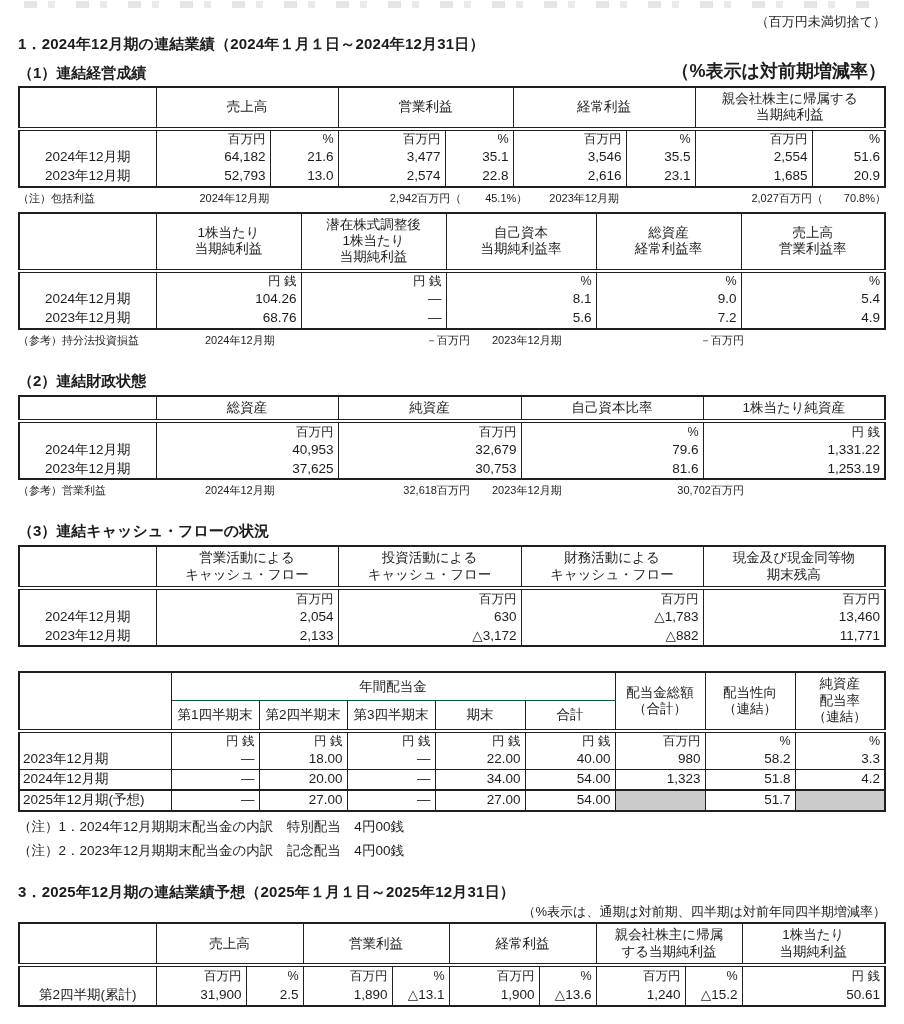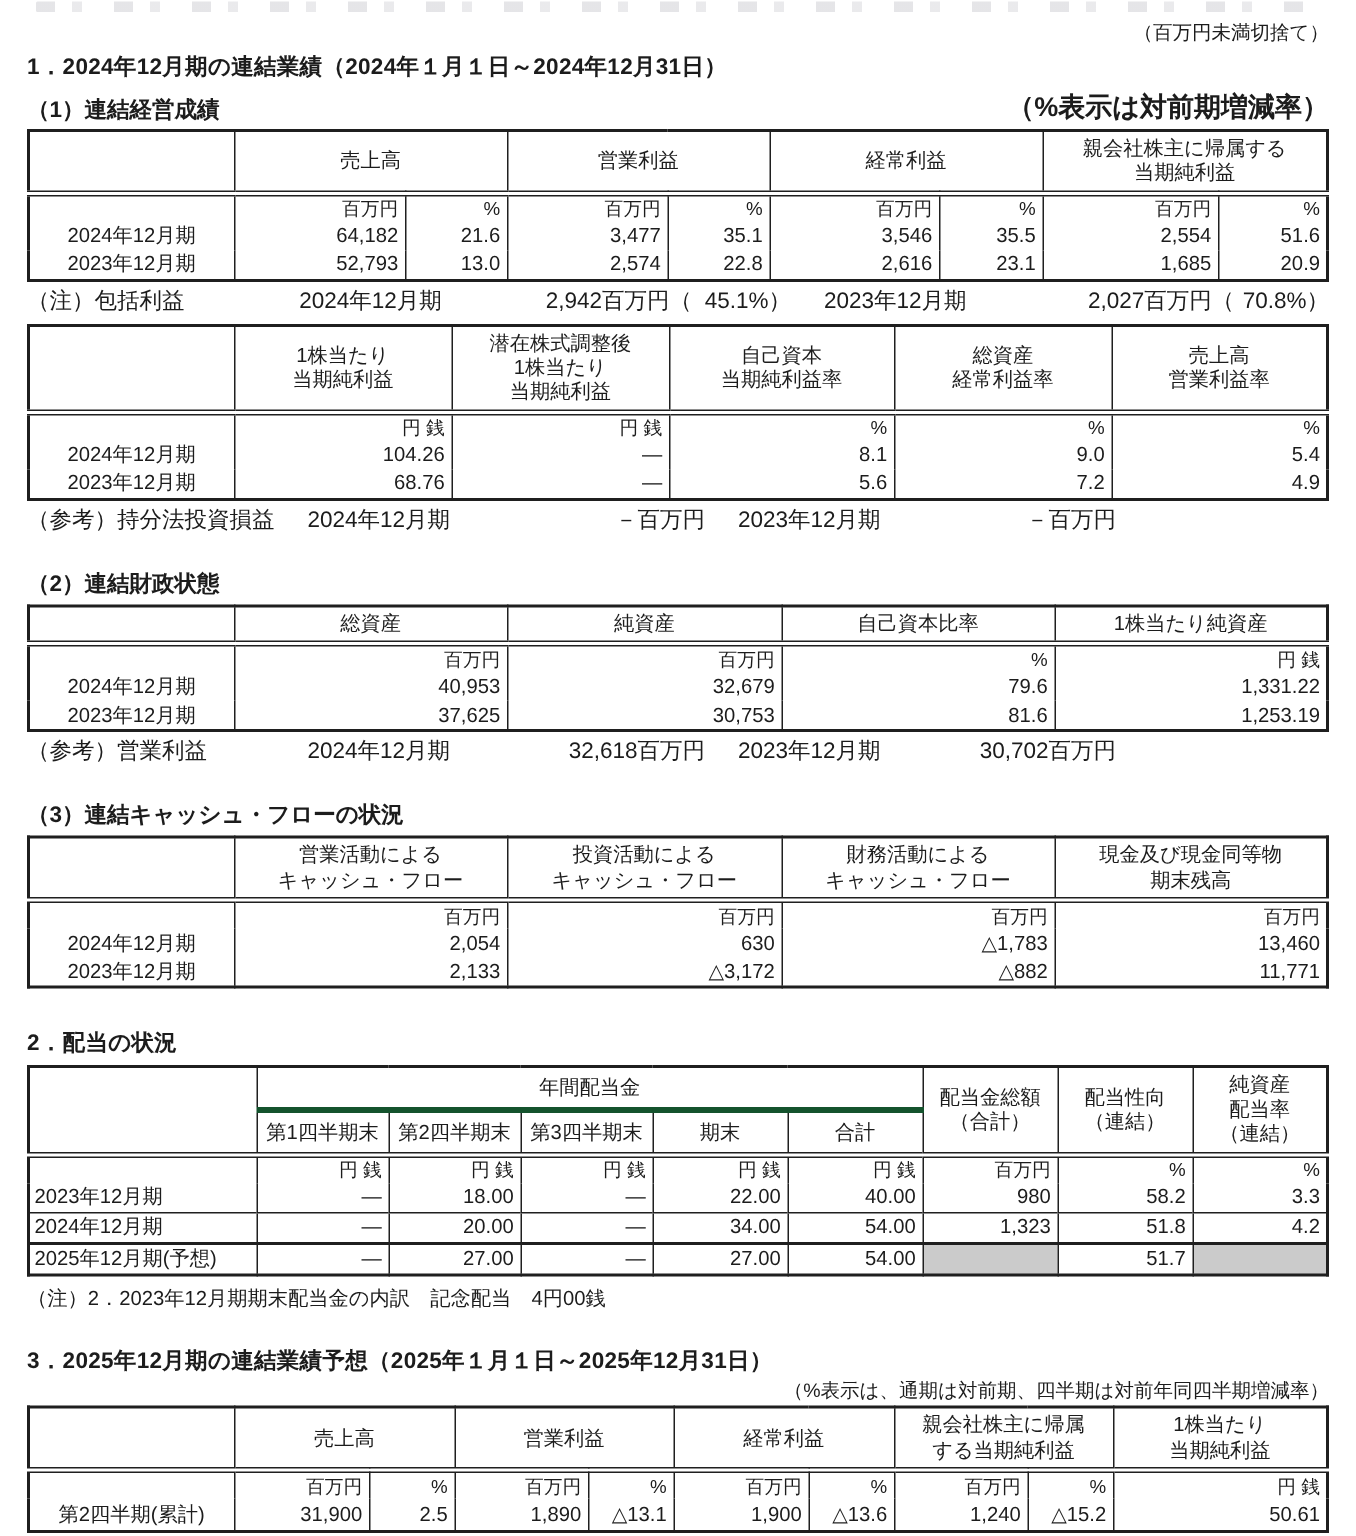--- a/index.html
+++ b/index.html
@@ -20,37 +20,37 @@
   .sub-row{display:flex;justify-content:space-between;align-items:flex-end;margin:0 0 3px 0;}
   .sub-title{font-size:15px;font-weight:bold;}
   .pct-note{font-size:18px;font-weight:bold;}
 
   table.fin{border-collapse:collapse;table-layout:fixed;width:866px;border:2px solid #1f1f1f;}
   .fin th,.fin td{border:1px solid #1f1f1f;font-size:13.5px;line-height:1.22;padding:0 4px;overflow:hidden;}
   .fin thead th{
     font-weight:normal;text-align:center;vertical-align:middle;
     white-space:pre-line;padding:3px 2px;border-bottom:4px double #1f1f1f;
   }
-  .fin thead th.thinb{border-bottom:4px solid #14532d;}
+  .fin thead th.thinb{border-bottom:1px solid #14532d;}
   .fin tbody td{border-top:0;border-bottom:0;white-space:nowrap;height:19px;vertical-align:middle;}
   .fin tbody tr.units td{font-size:12.5px;height:16px;padding-top:1px;}
   .num{text-align:right;font-variant-numeric:tabular-nums;}
   .lbl{text-align:center;}
   .gl{border-left:2px solid #1f1f1f;}
   .subh{font-size:12.5px;}
 
   
   .t5 tbody td.lbl{text-align:left;padding-left:3px;}
   .t5 tbody tr.sep td{border-top:1px solid #1f1f1f;}
   .t5 tbody tr.forecast td{border-top:2px solid #1f1f1f;}
   .cell-gray{background:#cbcbcb;}
 
   .t6 tbody td{height:21px;}
 
-  .note-line{display:flex;align-items:baseline;font-size:15px;margin:3px 0 0 0;white-space:nowrap;}
+  .note-line{display:flex;align-items:baseline;font-size:11px;margin:3px 0 0 0;white-space:nowrap;}
   .note-line span{display:inline-block;}
   .w187{width:187px;}.w145{width:145px;}.w125{width:125px;text-align:right;}
   .w68{width:68px;text-align:right;}.w132{width:132px;margin-left:22px;}
   .w120{width:120px;text-align:right;}.w150r{width:150px;text-align:right;}
   .w65{width:65px;text-align:right;}
   .plain-note{font-size:13.5px;margin:6px 0 0 0;}
 
   .gap-sm{height:6px;}.gap-md{height:20px;}.gap-lg{height:24px;}
 </style>
 </head>
@@ -300,21 +300,20 @@
         <td class="num gl">2,133</td>
         <td class="num gl">△3,172</td>
         <td class="num gl">△882</td>
         <td class="num gl">11,771</td>
       </tr>
     </tbody>
   </table>
 
   <div class="gap-lg"></div>
 
-  <div class="sec-title">2．配当の状況</div>
 
   <table class="fin t5">
     <colgroup>
       <col style="width:152px">
         <col style="width:88px">
         <col style="width:88px">
         <col style="width:88px">
       <col style="width:90px">
         <col style="width:90px">
         <col style="width:90px">
@@ -382,20 +381,21 @@
         <td class="num">―</td>
         <td class="num">27.00</td>
         <td class="num">54.00</td>
         <td class="num gl cell-gray"></td>
         <td class="num gl">51.7</td>
         <td class="num gl cell-gray"></td>
       </tr>
     </tbody>
   </table>
 
+  <div class="plain-note">（注）1．2024年12月期期末配当金の内訳　特別配当　4円00銭</div>
   <div class="plain-note">（注）2．2023年12月期期末配当金の内訳　記念配当　4円00銭</div>
 
   <div class="gap-md"></div>
 
   <div class="sec-title" style="margin-bottom:2px;">3．2025年12月期の連結業績予想（2025年１月１日～2025年12月31日）</div>
   <div class="right-note" style="margin-bottom:3px;">（%表示は、通期は対前期、四半期は対前年同四半期増減率）</div>
 
   <table class="fin t6">
     <colgroup>
       <col style="width:137px">

